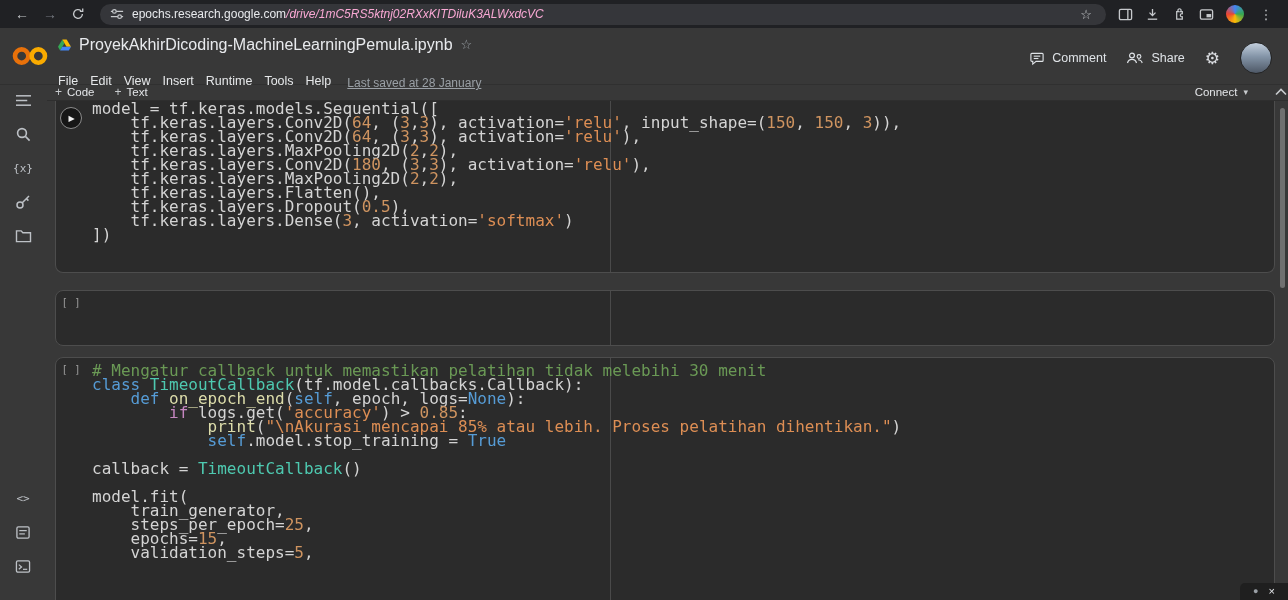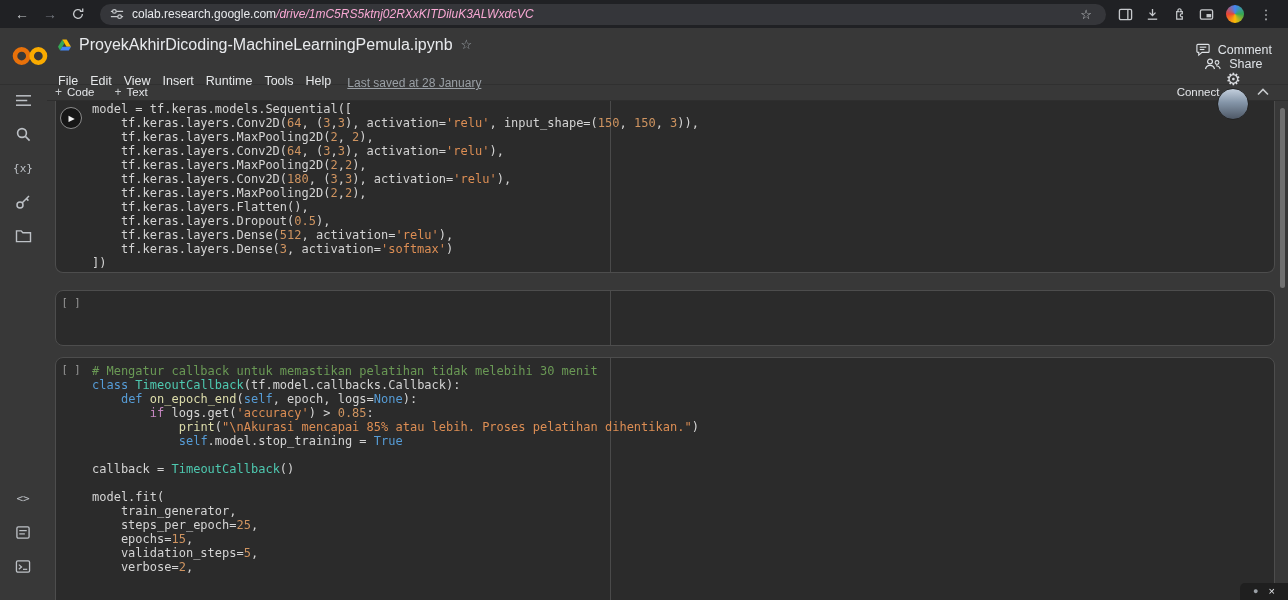--- a/index.html
+++ b/index.html
@@ -30,34 +30,34 @@
                 border-bottom:1px solid #303030;z-index:4;}
   .logo{position:absolute;left:10px;top:15px;}
   .ring-l{stroke:var(--c-logo_orange,#e8710a);} .ring-r{stroke:var(--c-accent_orange,#f9ab00);}
   .title-area{position:absolute;left:58px;top:6px;}
   .title-row{display:flex;align-items:center;gap:8px;height:21px;}
   .nb-title{font-size:16px;color:#e8eaed;}
   .title-star{color:#9aa0a6;font-size:13px;}
   .menu-row{display:flex;align-items:flex-end;margin-left:-6px;margin-top:17px;}
   .menu-item{font-size:12.5px;color:#e6e8ea;padding:2px 6px;border-radius:4px;cursor:default;}
   .last-saved{font-size:12px;color:#9aa0a6;text-decoration:underline;margin-left:10px;}
-  .header-actions{position:absolute;right:16px;top:14px;display:flex;align-items:center;flex-direction:column;}
+  .header-actions{position:absolute;right:16px;top:14px;display:flex;align-items:center;gap:20px;}
   .hbtn{display:flex;align-items:center;gap:7px;color:#dfe3e7;font-size:12.5px;}
   .gear{color:#dadce0;font-size:17px;line-height:1;}
   .user-avatar{width:30px;height:30px;border-radius:50%;
     background:linear-gradient(180deg,#c3cfdd 0%,#8495a8 45%,#4e5866 100%);
     border:1px solid #222;}
 
   
   .toolbar{position:absolute;top:84px;left:47px;right:0;height:16px;display:flex;align-items:center;
            border-bottom:1px solid #2e2e2e;background:#383838;z-index:3;}
   .tb-left{display:flex;align-items:center;gap:20px;margin-left:8px;}
   .tb-btn{display:flex;align-items:center;gap:5px;color:#e3e5e8;font-size:11.5px;}
   .plus{color:#c8cbce;font-size:12px;}
-  .tb-right{margin-left:auto;display:flex;align-items:center;gap:26px;padding-right:18px;}
+  .tb-right{margin-left:auto;display:flex;align-items:center;gap:26px;}
   .connect{display:flex;align-items:center;gap:6px;color:#e3e5e8;font-size:11.5px;}
   .caret{font-size:9px;color:#c8cbce;}
 
   
   .rail{position:absolute;left:0;top:84px;bottom:0;width:47px;background:#383838;z-index:2;}
   .rail-btn{position:absolute;left:11px;width:24px;height:24px;display:flex;align-items:center;
             justify-content:center;color:#bdc1c6;}
   .rail-txt{font-family:"DejaVu Sans Mono","Liberation Mono",monospace;font-size:11px;color:#bdc1c6;}
 
   
@@ -71,21 +71,21 @@
   .cell-1 .gutter{padding-top:7px;}
   .cell-2 .gutter,.cell-3 .gutter{padding-top:5px;}
   .bracket{font-family:"DejaVu Sans Mono","Liberation Mono",monospace;font-size:10.5px;color:#9a9a9a;}
   .run-btn{width:22px;height:22px;border-radius:50%;background:#161616;border:1px solid #8b8b8b;
            color:#f1f1f1;display:flex;align-items:center;justify-content:center;font-size:8px;
            padding-left:1px;box-sizing:border-box;}
   .editor{flex:1;position:relative;padding:6px 0 0 6px;overflow:hidden;}
   .cell-1 .editor{padding-top:2px;}
   .ruler{position:absolute;left:524px;top:0;bottom:0;width:1px;background:#4a4a4a;}
   .code{position:relative;z-index:1;font-family:"DejaVu Sans Mono","Liberation Mono",monospace;
-        font-size:12px;line-height:14px;color:var(--tok-p,#d4d4d4);}
+        font-size:16px;line-height:14px;color:var(--tok-p,#d4d4d4);}
   .cl{height:14px;white-space:pre;}
   .tok-p{color:var(--tok-p,#d4d4d4);} .tok-n{color:var(--tok-n,#cf9460);}
   .tok-s{color:var(--tok-s,#dd8e54);} .tok-m{color:var(--tok-m,#6a9955);margin-top:39px;}
   .tok-k{color:var(--tok-k,#569cd6);} .tok-c{color:var(--tok-c,#c586c0);}
   .tok-f{color:var(--tok-f,#dcdcaa);} .tok-t{color:var(--tok-t,#4ec9b0);}
   .scroll-thumb{position:absolute;right:3px;top:8px;width:5px;height:180px;background:#707070;
                 border-radius:3px;}
 
   
   .br-widget{position:absolute;right:0;bottom:0;height:17px;width:48px;background:#1f1f1f;
@@ -110,21 +110,21 @@
     </div>
     <div class="omnibox">
       <span class="svg-ic">
         <svg width="14" height="14" viewBox="0 0 16 16">
             <line x1="1" y1="5" x2="15" y2="5" stroke="#c6c9cc" stroke-width="1.4"></line>
             <circle cx="5" cy="5" r="2.1" fill="#35363a" stroke="#c6c9cc" stroke-width="1.4"></circle>
             <line x1="1" y1="11" x2="15" y2="11" stroke="#c6c9cc" stroke-width="1.4"></line>
             <circle cx="11" cy="11" r="2.1" fill="#35363a" stroke="#c6c9cc" stroke-width="1.4"></circle>
           </svg>
       </span>
-      <span class="url"><span class="domain">colab.research.google.com</span><span class="path">/drive/1mC5RS5ktnj02RXxKITDiluK3ALWxdcVC</span></span>
+      <span class="url"><span class="domain">epochs.research.google.com</span><span class="path">/drive/1mC5RS5ktnj02RXxKITDiluK3ALWxdcVC</span></span>
       <span class="sp"></span>
       <span class="glyph-btn">☆</span>
     </div>
     <div class="chrome-actions">
       <span class="svg-ic">
         <svg width="15" height="15" viewBox="0 0 16 16">
             <rect x="1.5" y="2.5" width="13" height="11" rx="1.5" fill="none" stroke="#c6c9cc" stroke-width="1.4"></rect>
             <line x1="10.5" y1="2.5" x2="10.5" y2="13.5" stroke="#c6c9cc" stroke-width="1.4"></line>
           </svg>
       </span>
@@ -283,28 +283,26 @@
 
     <div class="cell cell-1">
       <div class="gutter">
         <span class="run-btn">▶</span>
       </div>
       <div class="editor">
         <div class="ruler"></div>
         <div class="code" id="cell-lines-0">
             <div class="cl"><span class="tok-p">model = tf.keras.models.Sequential([</span></div>
             <div class="cl"><span class="tok-p">    tf.keras.layers.Conv2D(</span><span class="tok-n">64</span><span class="tok-p">, (</span><span class="tok-n">3</span><span class="tok-p">,</span><span class="tok-n">3</span><span class="tok-p">), activation=</span><span class="tok-s">'relu'</span><span class="tok-p">, input_shape=(</span><span class="tok-n">150</span><span class="tok-p">, </span><span class="tok-n">150</span><span class="tok-p">, </span><span class="tok-n">3</span><span class="tok-p">)),</span></div>
-            <div class="cl"><span class="tok-p">    tf.keras.layers.MaxPooling2D(</span><span class="tok-n">2</span><span class="tok-p">, </span><span class="tok-n">2</span><span class="tok-p">),</span></div>
             <div class="cl"><span class="tok-p">    tf.keras.layers.Conv2D(</span><span class="tok-n">64</span><span class="tok-p">, (</span><span class="tok-n">3</span><span class="tok-p">,</span><span class="tok-n">3</span><span class="tok-p">), activation=</span><span class="tok-s">'relu'</span><span class="tok-p">),</span></div>
             <div class="cl"><span class="tok-p">    tf.keras.layers.MaxPooling2D(</span><span class="tok-n">2</span><span class="tok-p">,</span><span class="tok-n">2</span><span class="tok-p">),</span></div>
             <div class="cl"><span class="tok-p">    tf.keras.layers.Conv2D(</span><span class="tok-n">180</span><span class="tok-p">, (</span><span class="tok-n">3</span><span class="tok-p">,</span><span class="tok-n">3</span><span class="tok-p">), activation=</span><span class="tok-s">'relu'</span><span class="tok-p">),</span></div>
             <div class="cl"><span class="tok-p">    tf.keras.layers.MaxPooling2D(</span><span class="tok-n">2</span><span class="tok-p">,</span><span class="tok-n">2</span><span class="tok-p">),</span></div>
             <div class="cl"><span class="tok-p">    tf.keras.layers.Flatten(),</span></div>
             <div class="cl"><span class="tok-p">    tf.keras.layers.Dropout(</span><span class="tok-n">0.5</span><span class="tok-p">),</span></div>
-            <div class="cl"><span class="tok-p">    tf.keras.layers.Dense(</span><span class="tok-n">512</span><span class="tok-p">, activation=</span><span class="tok-s">'relu'</span><span class="tok-p">),</span></div>
             <div class="cl"><span class="tok-p">    tf.keras.layers.Dense(</span><span class="tok-n">3</span><span class="tok-p">, activation=</span><span class="tok-s">'softmax'</span><span class="tok-p">)</span></div>
             <div class="cl"><span class="tok-p">])</span></div>
           </div>
       </div>
     </div>
 
     <div class="cell cell-2">
       <div class="gutter">
         <span class="bracket">[ ]</span>
       </div>
@@ -327,21 +325,20 @@
             <div class="cl"><span class="tok-p">            </span><span class="tok-f">print</span><span class="tok-p">(</span><span class="tok-s">"\nAkurasi mencapai 85% atau lebih. Proses pelatihan dihentikan."</span><span class="tok-p">)</span></div>
             <div class="cl"><span class="tok-p">            </span><span class="tok-k">self</span><span class="tok-p">.model.stop_training = </span><span class="tok-k">True</span></div>
             <div class="cl"><span class="tok-p"></span></div>
             <div class="cl"><span class="tok-p">callback = </span><span class="tok-t">TimeoutCallback</span><span class="tok-p">()</span></div>
             <div class="cl"><span class="tok-p"></span></div>
             <div class="cl"><span class="tok-p">model.fit(</span></div>
             <div class="cl"><span class="tok-p">    train_generator,</span></div>
             <div class="cl"><span class="tok-p">    steps_per_epoch=</span><span class="tok-n">25</span><span class="tok-p">,</span></div>
             <div class="cl"><span class="tok-p">    epochs=</span><span class="tok-n">15</span><span class="tok-p">,</span></div>
             <div class="cl"><span class="tok-p">    validation_steps=</span><span class="tok-n">5</span><span class="tok-p">,</span></div>
-            <div class="cl"><span class="tok-p">    verbose=</span><span class="tok-n">2</span><span class="tok-p">,</span></div>
           </div>
       </div>
     </div>
 
     <div class="scroll-thumb"></div>
   </div>
 
   <div class="br-widget">
     <span class="br-dot">●</span>
     <span class="br-x">×</span>

